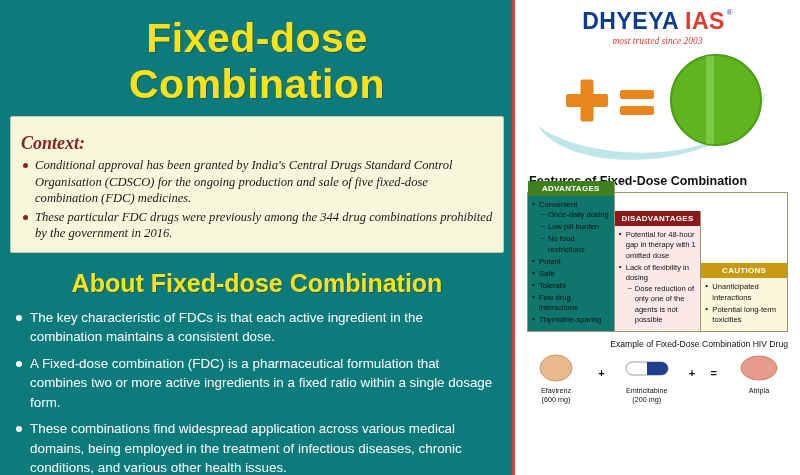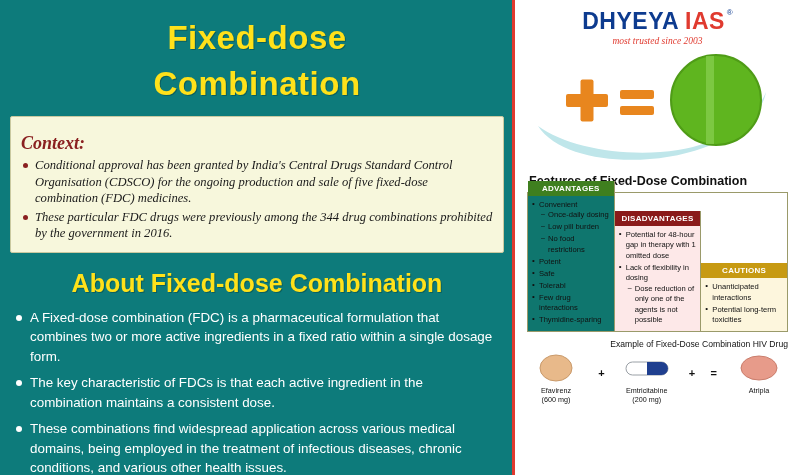--- a/index.html
+++ b/index.html
@@ -29,21 +29,21 @@
     display: flex;
     flex-direction: column;
     align-items: center;
     justify-content: center;
     padding-top: 2px;
   }
   .title-line {
     font-family: "Liberation Sans", sans-serif;
     font-weight: bold;
     color: #ffe11a;
-    font-size: 33px;
+    font-size: 41px;
     line-height: 46px;
     letter-spacing: 0.5px;
     text-shadow: 1px 1px 0 #0a5f5f;
   }
 
   .context-box {
     background: #f7f7dc;
     border: 1px solid #c9c9a0;
     border-radius: 2px;
     padding: 16px 10px 8px 10px;
@@ -252,22 +252,22 @@
     <div class="context-box">
       <div class="context-title">Context:</div>
       <ul class="context-list">
         <li>Conditional approval has been granted by India's Central Drugs Standard Control Organisation (CDSCO) for the ongoing production and sale of five fixed-dose combination (FDC) medicines.</li>
         <li>These particular FDC drugs were previously among the 344 drug combinations prohibited by the government in 2016.</li>
       </ul>
     </div>
 
     <div class="about-title">About Fixed-dose Combination</div>
     <ul class="about-list">
+      <li>The key characteristic of FDCs is that each active ingredient in the combination maintains a consistent dose.</li>
       <li>A Fixed-dose combination (FDC) is a pharmaceutical formulation that combines two or more active ingredients in a fixed ratio within a single dosage form.</li>
-      <li>The key characteristic of FDCs is that each active ingredient in the combination maintains a consistent dose.</li>
       <li>These combinations find widespread application across various medical domains, being employed in the treatment of infectious diseases, chronic conditions, and various other health issues.</li>
     </ul>
   </div>
 
   <div class="right">
 
     <div class="logo-wrap">
       <div class="logo-row">
         <span class="logo-d">DHYEYA</span>
         <span class="logo-ias">IAS</span>

